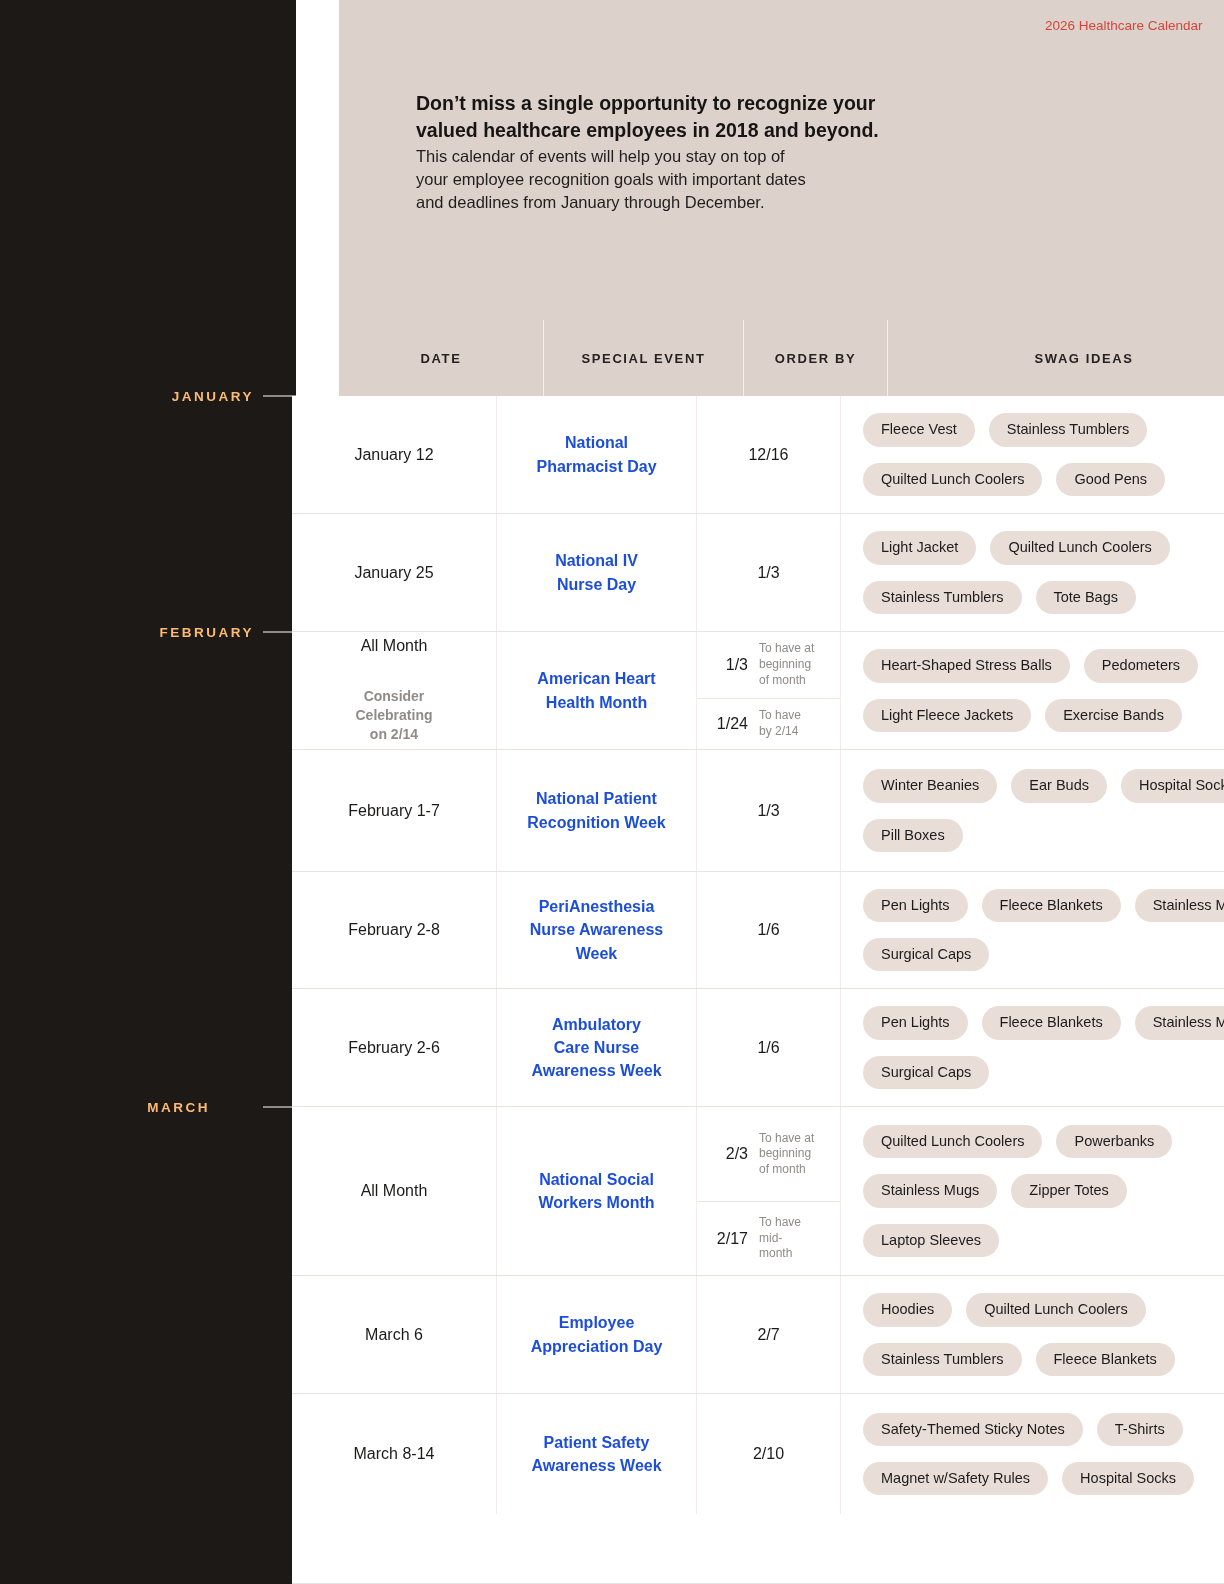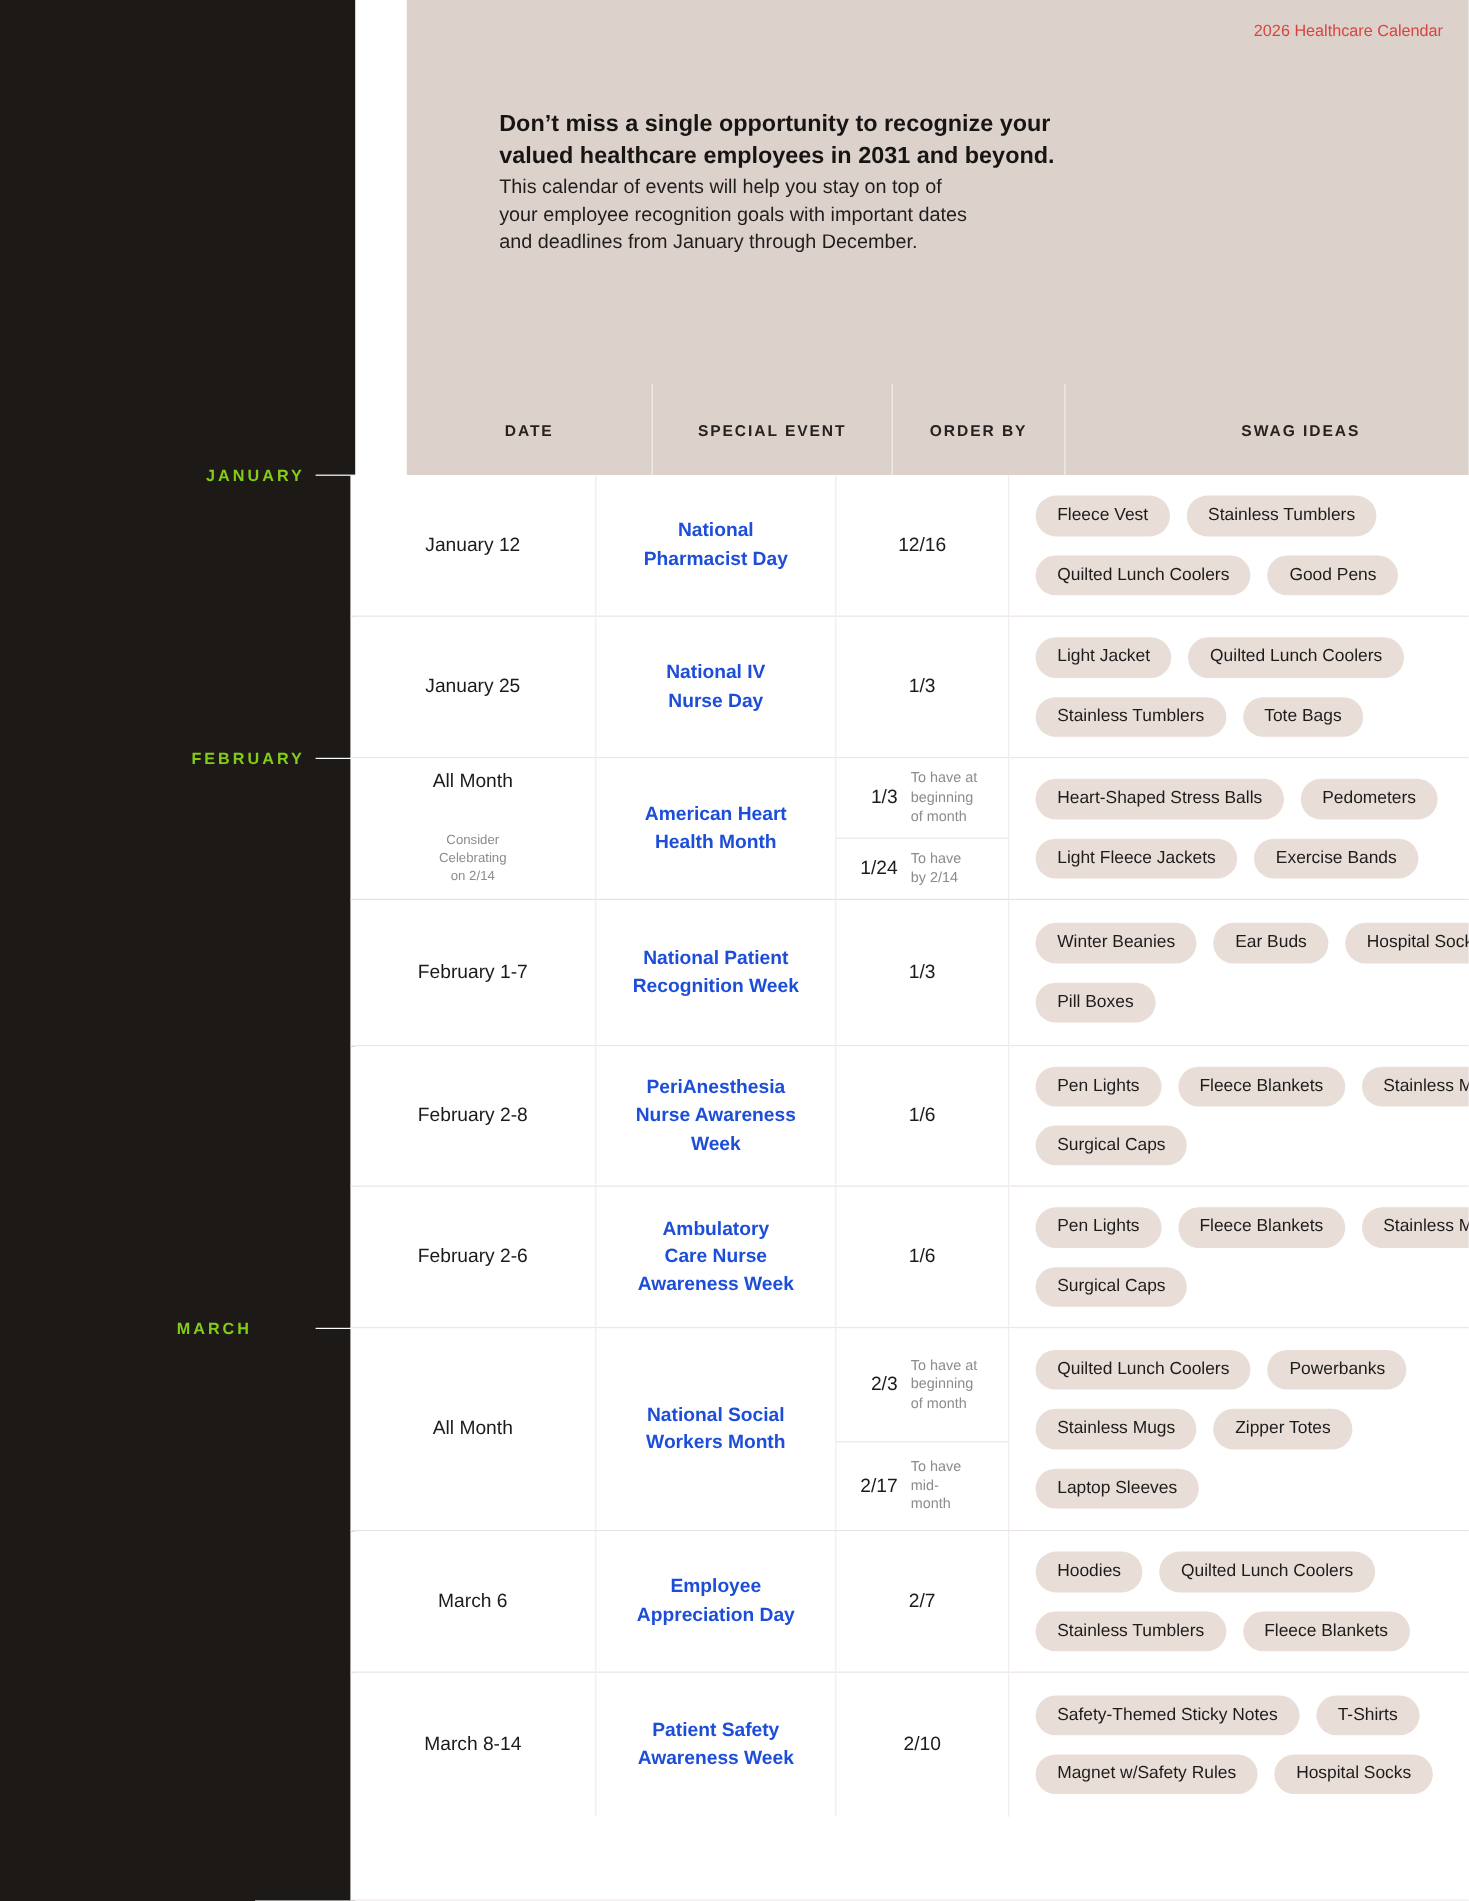--- a/index.html
+++ b/index.html
@@ -13,21 +13,21 @@
     --colline:#f2ecea;
   }
   *{margin:0;padding:0;box-sizing:border-box;}
   html,body{background:#ffffff;}
   body{font-family:"Liberation Sans","DejaVu Sans",sans-serif;color:var(--ink);}
   .page{position:relative;width:1224px;height:1584px;background:#fff;overflow:hidden;}
 
   
   .sidebar{position:absolute;left:0;top:0;width:296px;height:100%;background:var(--sidebar);}
   .month-marker{position:absolute;right:0;transform:translateY(-50%);display:flex;align-items:center;}
-  .month-label{color:#84cc16;font-size:13.5px;font-weight:700;letter-spacing:2.5px;white-space:nowrap;}
+  .month-label{color:#fdba74;font-size:13.5px;font-weight:700;letter-spacing:2.5px;white-space:nowrap;}
   .month-tick{width:33px;height:1px;background:#fff;margin-left:9px;}
 
   
   .content{position:absolute;left:292px;top:0;width:988px;height:100%;padding-left:47px;}
 
   
   .hero{position:relative;width:100%;height:396px;background:var(--pink);}
   .doc-meta{position:absolute;top:18px;right:34px;display:flex;gap:36px;color:var(--accent);font-size:13.5px;}
   .intro{position:absolute;left:77px;top:90px;width:520px;}
   .intro h1{font-size:19.5px;font-weight:700;line-height:1.4;color:#171514;white-space:pre-line;}
@@ -40,21 +40,21 @@
 
   
   .tbody{position:absolute;left:0;top:396px;width:100%;}
   .row{display:grid;grid-template-columns:204px 200px 144px 1fr;border-bottom:1px solid var(--rowline);background:#fff;}
   .cell{display:flex;flex-direction:column;align-items:center;justify-content:center;text-align:center;}
   .cell + .cell{border-left:1px solid var(--colline);}
   .row.cut{align-items:start;}
   .row.cut .cell{height:120px;}
 
   .date-main{font-size:16px;color:#1c1b1a;}
-  .date-note{margin-top:32px;font-size:11px;line-height:1.35;color:var(--muted);white-space:pre-line;}
+  .date-note{margin-top:32px;font-size:14px;line-height:1.35;color:var(--muted);white-space:pre-line;font-weight:bold;}
   .event-name{font-size:16px;font-weight:700;line-height:1.45;white-space:pre-line;color:#1d4ed8;}
   .order-single{font-size:16px;color:#1c1b1a;}
 
   .order-split{display:flex;flex-direction:column;width:100%;height:100%;justify-content:stretch;}
   .order-sub{flex:1.3;display:flex;flex-direction:row;align-items:center;justify-content:flex-start;gap:11px;padding-left:17px;}
   .order-sub + .order-sub{border-top:1px solid #ece5e2;flex:1;}
   .order-date{font-size:16px;color:#1c1b1a;min-width:34px;text-align:right;}
   .order-note{font-size:12px;line-height:1.3;color:var(--muted);text-align:left;white-space:pre-line;width:92px;}
 
   .swag{flex-direction:row;flex-wrap:wrap;align-content:center;justify-content:flex-start;gap:16px 14px;padding:14px 10px 14px 22px;}
@@ -83,21 +83,21 @@
 
   <main class="content">
 
     <header class="hero">
       <div class="doc-meta">
         <span>2026 Healthcare Calendar</span>
         <span>1</span>
       </div>
       <div class="intro">
         <h1>Don’t miss a single opportunity to recognize your
-valued healthcare employees in 2031 and beyond.</h1>
+valued healthcare employees in 2018 and beyond.</h1>
         <p>This calendar of events will help you stay on top of
 your employee recognition goals with important dates
 and deadlines from January through December.</p>
       </div>
       <div class="thead">
         <div class="hcell">DATE</div>
         <div class="hcell">SPECIAL EVENT</div>
         <div class="hcell">ORDER BY</div>
         <div class="hcell">SWAG IDEAS</div>
       </div>

